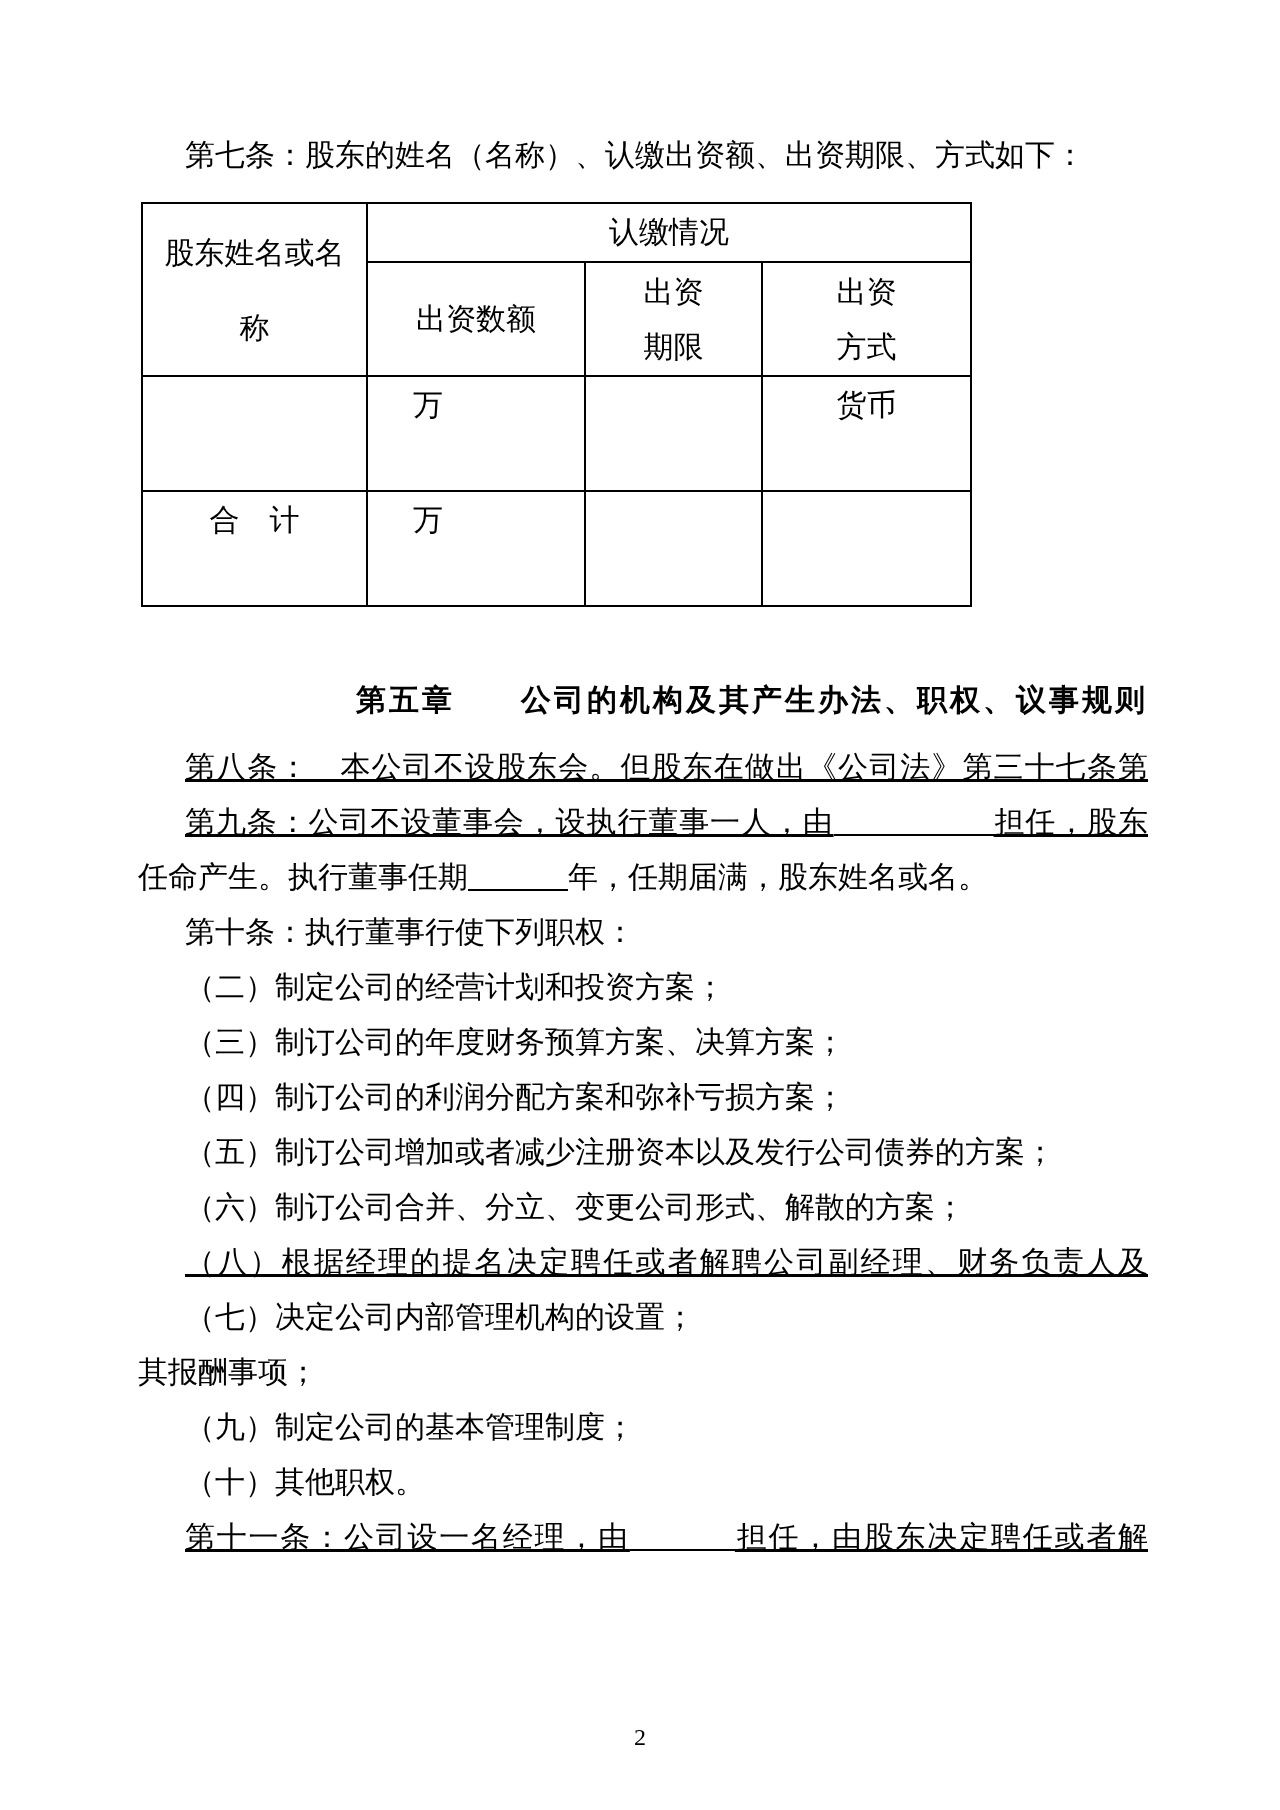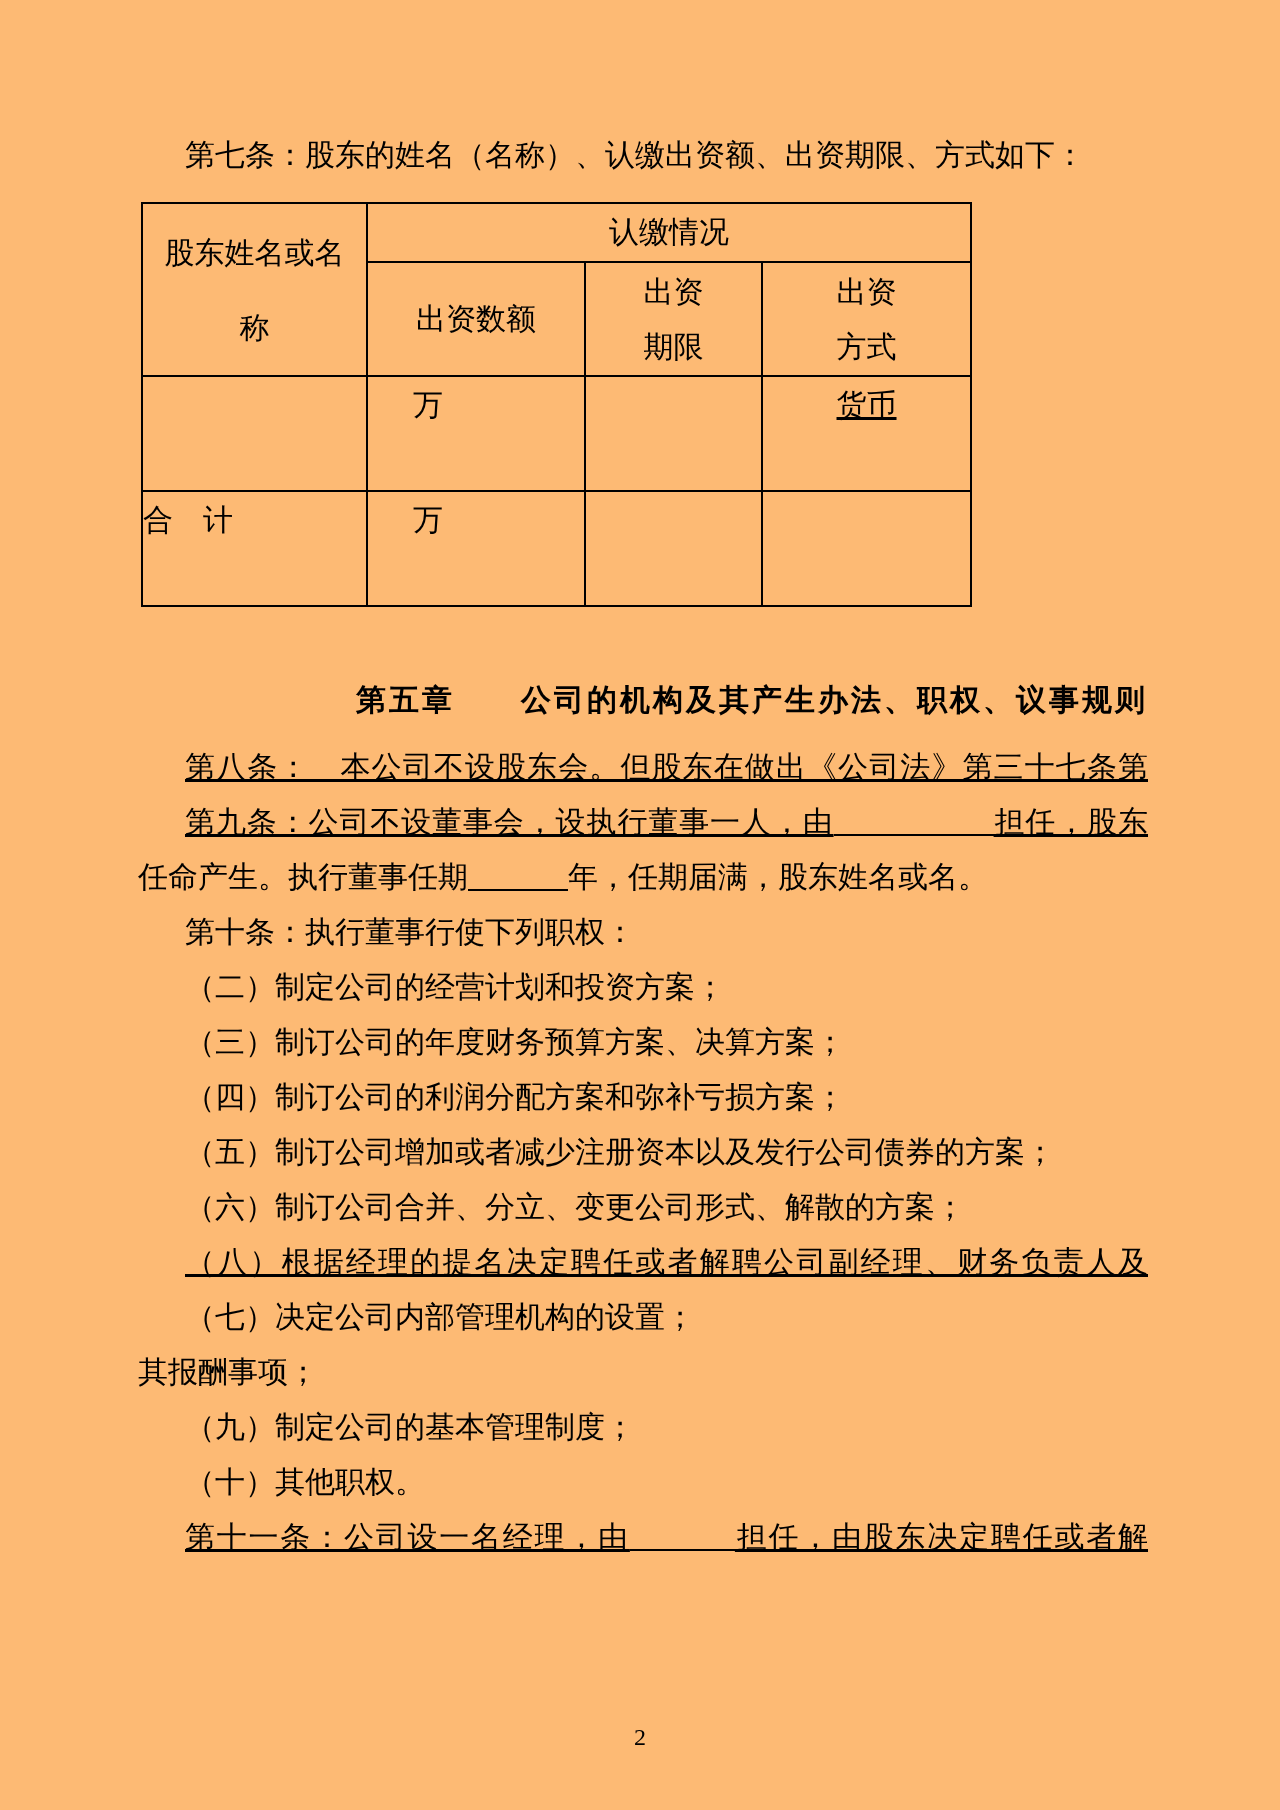--- a/index.html
+++ b/index.html
@@ -1,19 +1,19 @@
 <!DOCTYPE html>
 <html><head>
 <meta charset="utf-8">
 <style>
   html,body { margin:0; padding:0; background:#888; }
   .page {
     position:relative;
     width:1280px; height:1810px;
-    background:#fdba74;
+    background:#ffffff;
     color:#000000;
     font-family:"Liberation Serif","DejaVu Serif",serif;
     font-size:30px;
     overflow:hidden;
   }
   .content { padding:127px 132px 0 138px; }
   .line {
     line-height:55px;
     height:55px;
     white-space:nowrap;
@@ -46,22 +46,22 @@
   .ctable td { border:2px solid #000000; padding:0; }
   col.c1{width:225px;} col.c2{width:218px;} col.c3{width:177px;} col.c4{width:209px;}
   .hr1 td { height:57px; }
   .hr2 td { height:112px; }
   .dr td  { height:113px; }
   .hcell { text-align:center; vertical-align:middle; }
   .hcell .hline { line-height:55px; }
   .hcell .hline2 { line-height:75px; }
   .dcell { vertical-align:top; padding-top:8px; line-height:55px; }
   .dcell.amount { text-align:left; padding-left:45px; }
-  .dcell.name   { }
-  .dcell.method { text-align:center;text-decoration:underline; }
+  .dcell.name   { text-align:center; }
+  .dcell.method { text-align:center; }
   .dcell.term   { text-align:center; }
   
   .blank {
     display:inline-block;
     border-bottom:2px solid #000000;
     height:30px;
     vertical-align:-4px;
   }
   .b160{width:160px;} .b100{width:100px;} .b105{width:105px;}
   .pagenum {

